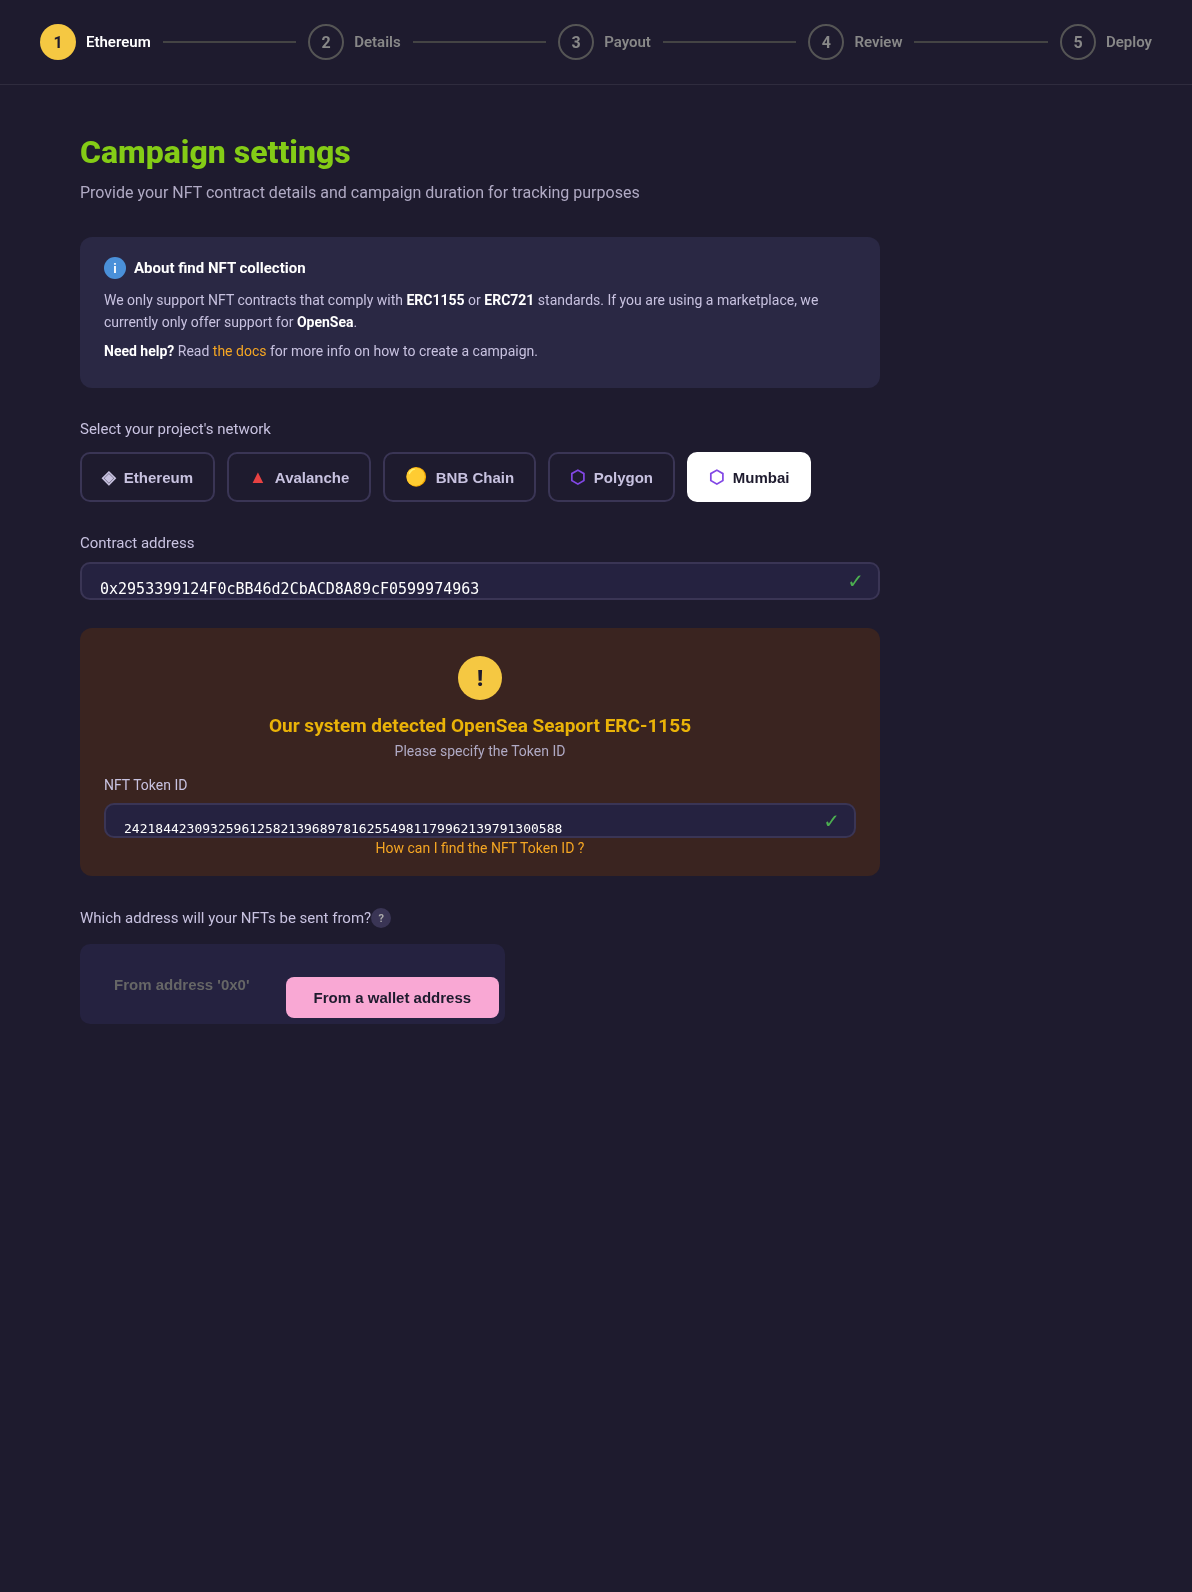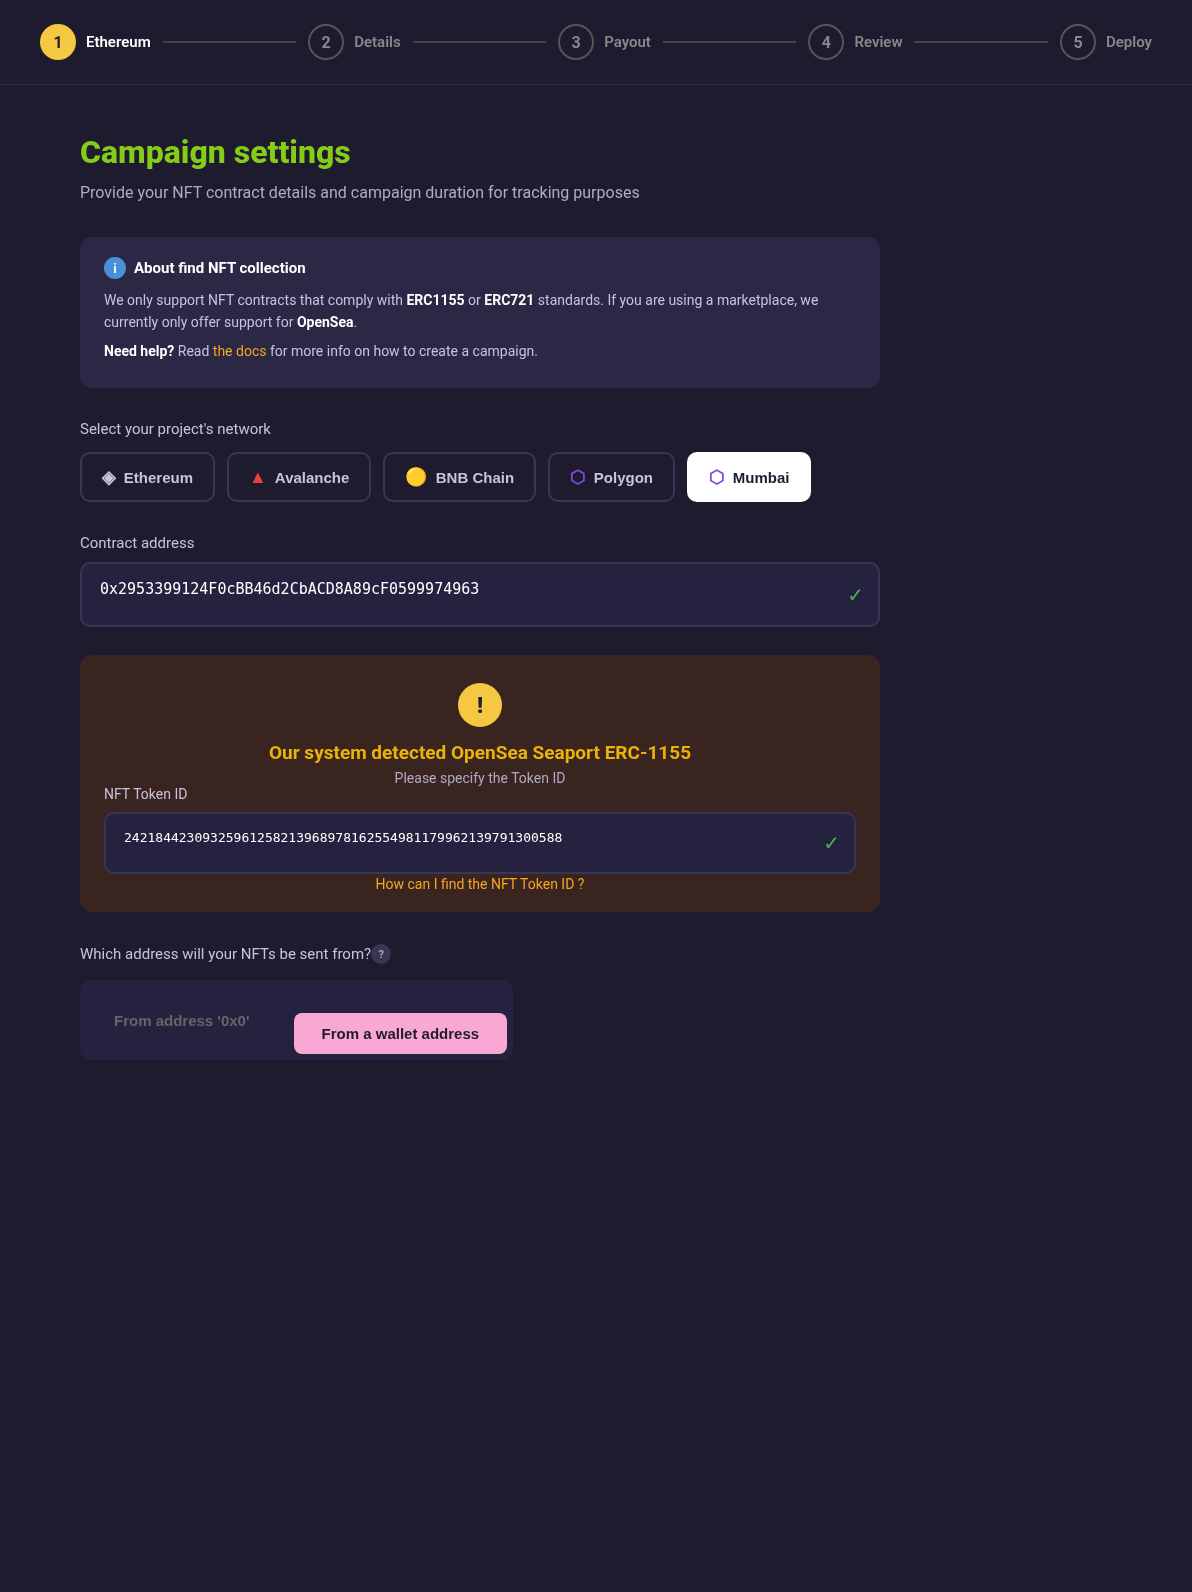--- a/index.html
+++ b/index.html
@@ -163,21 +163,21 @@
     .input-wrapper {
       position: relative;
       display: flex;
       align-items: center;
     }
     .text-input {
       width: 100%;
       background: #252240;
       border: 2px solid #3a3555;
       border-radius: 10px;
-      padding: 16px 50px 27px 18px;
+      padding: 16px 50px 0 18px;
       font-size: 15px;
       color: #ffffff;
       font-family: monospace;
       outline: none;
     }
     .check-icon {
       position: absolute;
       right: 16px;
       color: #4caf50;
       font-size: 20px;
@@ -206,20 +206,21 @@
     }
     .warning-title {
       font-size: 19px;
       font-weight: 700;
       color: #eab308;
       margin-bottom: 6px;
     }
     .warning-subtitle {
       font-size: 14px;
       color: #b0aac4;
+      margin-bottom: 18px;
     }
     .token-field-label {
       text-align: left;
       font-size: 14px;
       color: #c8c2e0;
       margin-bottom: 10px;
     }
     .help-link {
       display: block;
       margin-top: 2px;
@@ -253,21 +254,21 @@
       font-weight: 700;
       color: #aaa;
       cursor: pointer;
     }
 
     .toggle-buttons {
       display: flex;
       background: #252240;
       border-radius: 10px;
       padding: 6px;
-      gap: 16px;
+      gap: 8px;
       width: fit-content;
     }
     .toggle-btn {
       padding: 12px 28px;
       border-radius: 8px;
       border: none;
       font-size: 15px;
       font-weight: 600;
       cursor: pointer;
     }

